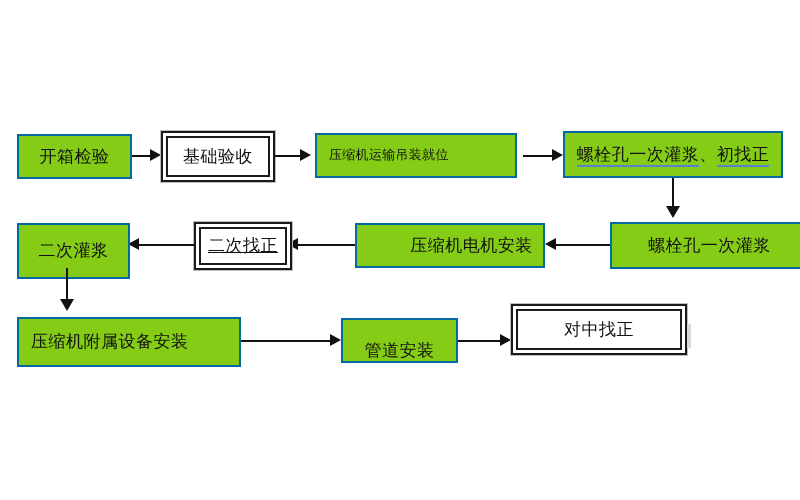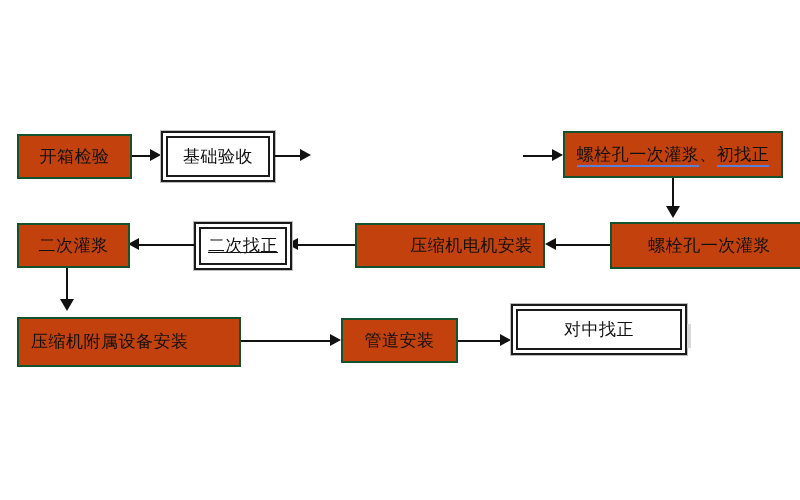--- a/index.html
+++ b/index.html
@@ -18,22 +18,22 @@
   #canvas {
     position: absolute;
     left: 0; top: 0;
     width: 800px;
     height: 500px;
   }
   
   .node {
     position: absolute;
     box-sizing: border-box;
-    background: #c2410c;
-    border: 2px solid #14532d;
+    background: #84cc16;
+    border: 2px solid #0369a1;
     display: flex;
     align-items: center;
     justify-content: center;
     text-align: center;
     line-height: 1.15;
     white-space: nowrap;
   }
   .node .label {
     display: inline-block;
     font-size: 17px;
@@ -118,20 +118,23 @@
 
   <div class="node dbl gaphint" style="left:161px; top:131px; width:114px; height:51px;">
     <span class="inner">
       <span class="label">基础验收</span>
     </span>
   </div>
 
   <div class="hline" style="left:275px; top:155px; width:28px;"></div>
   <div class="arrow right" style="left:300px; top:149px;"></div>
 
+  <div class="node small" style="left:315px; top:133px; width:202px; height:45px; justify-content:flex-start; padding-left:12px;">
+    <span class="label">压缩机运输吊装就位</span>
+  </div>
 
   <div class="hline" style="left:523px; top:155px; width:33px;"></div>
   <div class="arrow right" style="left:552px; top:149px;"></div>
 
   <div class="node" style="left:563px; top:131px; width:220px; height:47px;">
     <span class="label">
       <span class="u-blue">螺栓孔一次灌浆</span><span class="nolink">、</span><span class="u-blue">初找正</span>
     </span>
   </div>
 
@@ -154,35 +157,35 @@
 
   <div class="node dbl gaphint" style="left:194px; top:222px; width:98px; height:48px;text-decoration:underline;">
     <span class="inner">
       <span class="label">二次找正</span>
     </span>
   </div>
 
   <div class="hline" style="left:139px; top:244px; width:55px;"></div>
   <div class="arrow left" style="left:128px; top:238px;"></div>
 
-  <div class="node" style="left:17px; top:223px; width:113px; height:45px;">
+  <div class="node" style="left:17px; top:223px; width:113px; height:56px;">
     <span class="label">二次灌浆</span>
   </div>
 
   <div class="vline" style="left:66px; top:268px; width:2px; height:36px;"></div>
   <div class="arrow down" style="left:60px; top:299px;"></div>
 
   <div class="node" style="left:17px; top:317px; width:224px; height:50px; justify-content:flex-start; padding-left:12px;">
     <span class="label">压缩机附属设备安装</span>
   </div>
 
   <div class="hline" style="left:241px; top:340px; width:93px;"></div>
   <div class="arrow right" style="left:330px; top:334px;"></div>
 
-  <div class="node" style="left:341px; top:318px; width:117px; height:45px;">
+  <div class="node" style="left:341px; top:318px; width:117px; height:45px;align-items:flex-end;">
     <span class="label">管道安装</span>
   </div>
 
   <div class="hline" style="left:458px; top:340px; width:50px;"></div>
   <div class="arrow right" style="left:500px; top:334px;"></div>
 
   <div class="node dbl gaphint" style="left:511px; top:304px; width:176px; height:51px;">
     <span class="inner">
       <span class="label">对中找正</span>
     </span>

